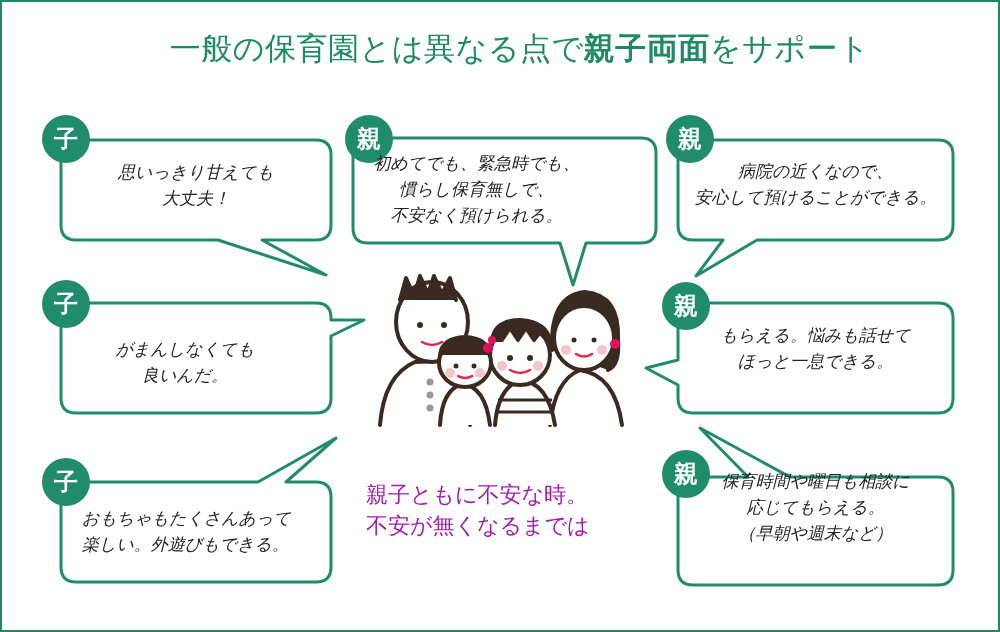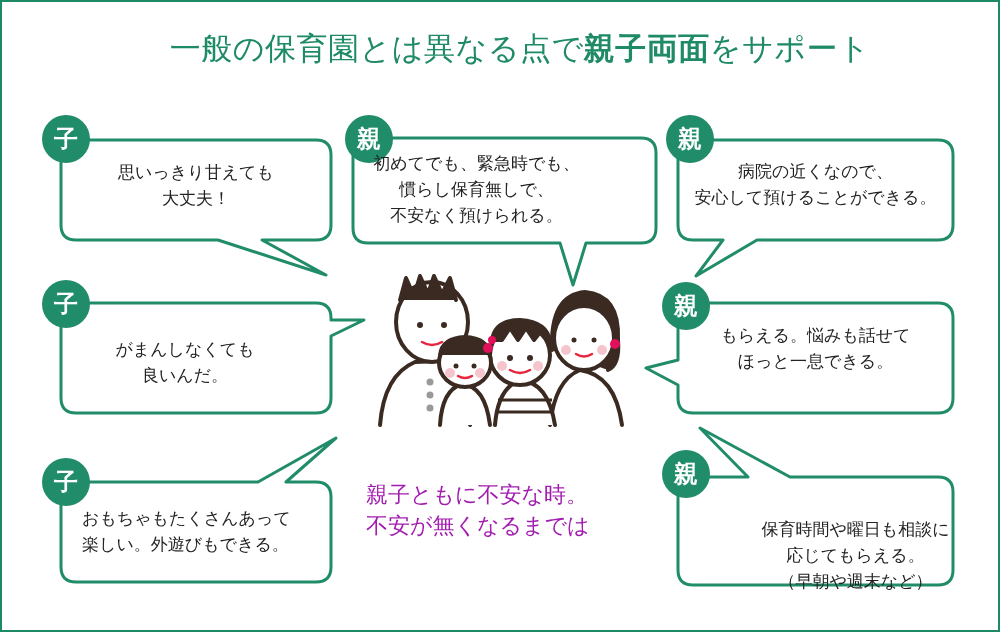--- a/index.html
+++ b/index.html
@@ -1,21 +1,21 @@
 <!DOCTYPE html>
 <html><head>
 <meta charset="utf-8">
 <style>
   html, body { margin:0; padding:0; background:#fff; }
   body { width:1000px; height:632px; overflow:hidden; font-family:"DejaVu Sans", "Liberation Sans", sans-serif; }
   .frame { position:absolute; left:0; top:0; width:996px; height:628px; border:2px solid #1d8a64; background:#fff; }
   .title { position:absolute; left:0; top:28px; width:1000px; text-align:center; font-size:31px; color:#1e8a66; letter-spacing:0.5px; font-weight:normal;padding-left:20px; }
   .title b { font-weight:bold; }
   svg.bubbles { position:absolute; left:0; top:0; }
-  .btext { position:absolute; text-align:center; font-size:17px; line-height:26px; color:#222; }
+  .btext { position:absolute; text-align:center; font-size:17px; line-height:26px; color:#222;font-style:italic; }
   .badge { position:absolute; width:48px; height:48px; border-radius:50%; background:#218c6a; color:#fff; font-size:24px; font-weight:bold; display:flex; align-items:center; justify-content:center; }
   .center-text { position:absolute; left:366px; top:479px; font-size:22px; line-height:31px; color:#a21caf; }
   svg.family { position:absolute; left:370px; top:270px; }
 </style>
 </head>
 <body>
 
 <div class="frame"></div>
 
 <div class="title"><span>一般の保育園とは異なる点で</span><b>親子両面</b><span>をサポート</span></div>
@@ -79,21 +79,21 @@
   <div>不安なく預けられる。</div>
 </div>
 <div class="btext" style="left:678px;top:158px;width:275px;">
   <div>病院の近くなので、</div>
   <div>安心して預けることができる。</div>
 </div>
 <div class="btext" style="left:678px;top:322px;width:275px;">
   <div>もらえる。悩みも話せて</div>
   <div>ほっと一息できる。</div>
 </div>
-<div class="btext" style="left:678px;top:516px;width:275px;padding-left:40px;">
+<div class="btext" style="left:678px;top:468px;width:275px;">
   <div>保育時間や曜日も相談に</div>
   <div>応じてもらえる。</div>
   <div>（早朝や週末など）</div>
 </div>
 
 <svg class="family" width="270" height="160" viewBox="0 0 270 160">
   <g stroke="#3a2a22" stroke-width="4" fill="#fff" stroke-linecap="round" stroke-linejoin="round">
 
     <path d="M10,155 Q14,105 45,92 L95,90 Q110,110 100,155"></path>
 

